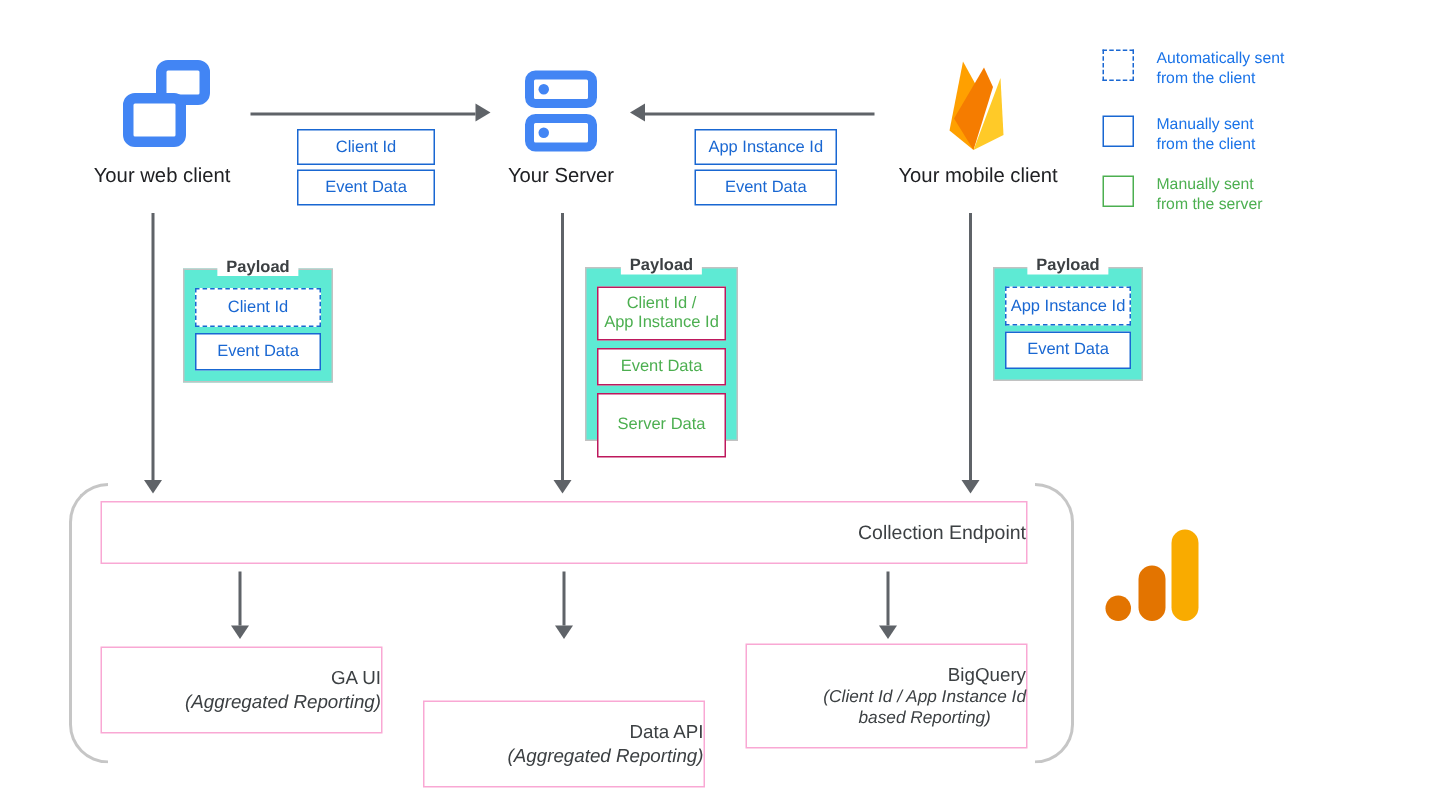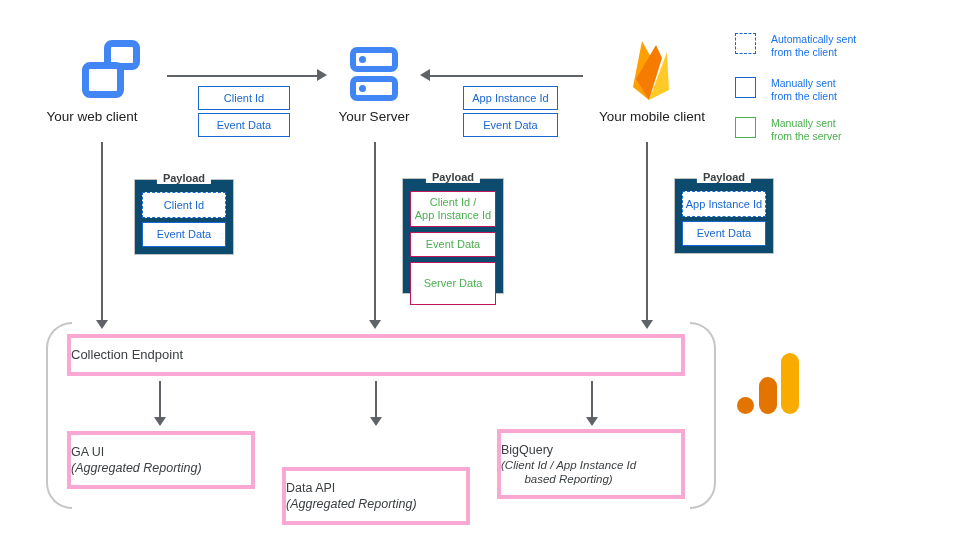--- a/index.html
+++ b/index.html
@@ -12,21 +12,21 @@
   .client-label { font-size:13.5px; font-weight:500; color:#202124; text-align:center; }
 
   
   .tag { display:flex; align-items:center; justify-content:center; background:#fff;
          border:1px solid #1967D2; color:#1967D2; font-size:11px; font-weight:500;
          text-align:center; line-height:13px; white-space:pre-line; }
   .tag.dashed { border:1.5px dashed #1967D2; }
   .tag.green  { border:1px solid #be185d; color:#4CAF50; }
 
   
-  .payload { border:1px solid #C2C2C2; background:#0c4a6e; padding:12px 7px 8px 7px;margin-left:12px; }
+  .payload { border:1px solid #C2C2C2; background:#5eead4; padding:12px 7px 8px 7px; }
   .payload-title { position:absolute; top:-8px; left:50%; transform:translateX(-50%);
                    background:#fff; padding:0 6px; font-size:11px; font-weight:700;
                    color:#3C4043; white-space:nowrap; }
 
   
   .line-h { background:#5F6368; height:2px; }
   .line-v { background:#5F6368; width:2px; }
   .head-right { width:0; height:0; border-top:6px solid transparent; border-bottom:6px solid transparent; border-left:10px solid #5F6368; }
   .head-left  { width:0; height:0; border-top:6px solid transparent; border-bottom:6px solid transparent; border-right:10px solid #5F6368; }
   .head-down  { width:0; height:0; border-left:6px solid transparent; border-right:6px solid transparent; border-top:9px solid #5F6368; }
@@ -36,22 +36,22 @@
   .legend-sq.dashed { border:1.5px dashed #1967D2; }
   .legend-sq.blue   { border:1.5px solid #1967D2; }
   .legend-sq.green  { border:1.5px solid #4CAF50; }
   .legend-txt { font-size:10.5px; font-weight:500; line-height:12.5px; white-space:pre-line; }
   .legend-txt.blue  { color:#1A73E8; }
   .legend-txt.green { color:#4CAF50; }
 
   
   .bracket-left  { width:26px; border:2px solid #C6C6C6; border-right:none; border-radius:26px 0 0 26px; }
   .bracket-right { width:26px; border:2px solid #C6C6C6; border-left:none;  border-radius:0 26px 26px 0; }
-  .obox { border:4px solid #f9a8d4; background:#fff; display:flex; flex-direction:column;
-          align-items:flex-start; justify-content:center; color:#3C4043; font-size:12.5px; line-height:16px; text-align:center; }
+  .obox { border:1px solid #f9a8d4; background:#fff; display:flex; flex-direction:column;
+          align-items:flex-end; justify-content:center; color:#3C4043; font-size:12.5px; line-height:16px; text-align:center; }
   .obox .sub { font-style:italic; white-space:pre-line; }
   .obox .sub.small { font-size:11.5px; line-height:14px; }
 
   
   .win { border:7px solid #4285F4; border-radius:8px; background:#fff; }
 
   
   .srv-row { width:48px; height:25px; border:6px solid #4285F4; border-radius:7px; background:#fff; position:absolute; }
   .srv-dot { position:absolute; width:7px; height:7px; border-radius:50%; background:#4285F4; left:3px; top:3px; }
 
@@ -62,21 +62,21 @@
 </style>
 </head>
 <body>
 
 <div id="canvas">
 
   <div class="abs" style="left:82px; top:38px; width:62px; height:68px;">
     <div class="win abs" style="left:22px; top:2px;  width:36px; height:30px;"></div>
     <div class="win abs" style="left:0px;  top:24px; width:42px; height:36px;"></div>
   </div>
-  <div class="abs client-label" style="left:26px; top:109px; width:132px;">Your web client</div>
+  <div class="abs client-label" style="left:42px; top:109px; width:132px;">Your web client</div>
 
   <div class="abs line-h" style="left:167px; top:75px; width:150px;"></div>
   <div class="abs head-right" style="left:317px; top:69px;"></div>
 
   <div class="abs tag" style="left:198px; top:86px; width:92px; height:24px;">Client Id</div>
   <div class="abs tag" style="left:198px; top:113px; width:92px; height:24px;">Event Data</div>
 
   <div class="abs" style="left:350px; top:47px; width:48px; height:54px;">
     <div class="srv-row" style="left:0; top:0;">
         <span class="srv-dot"></span>

